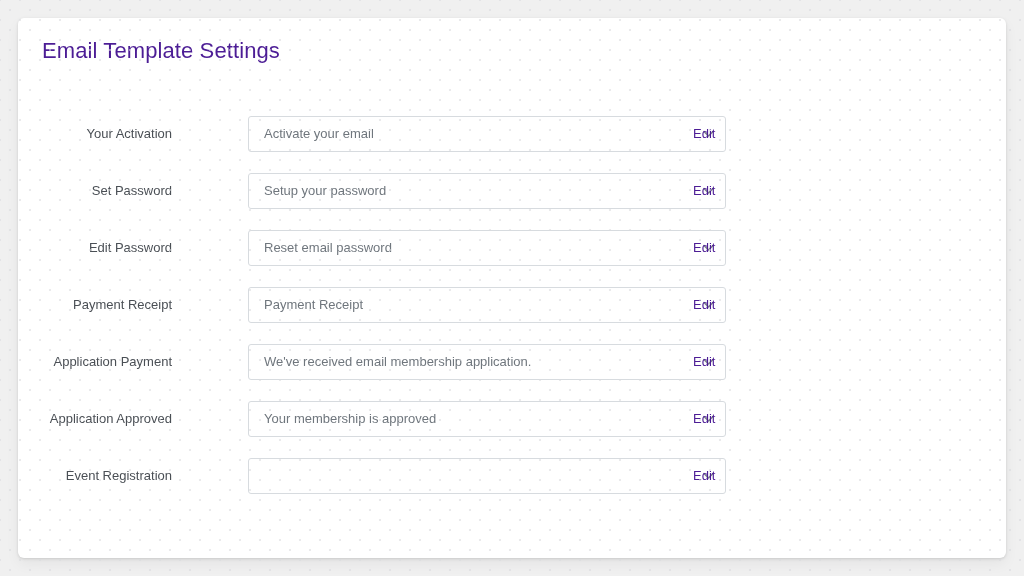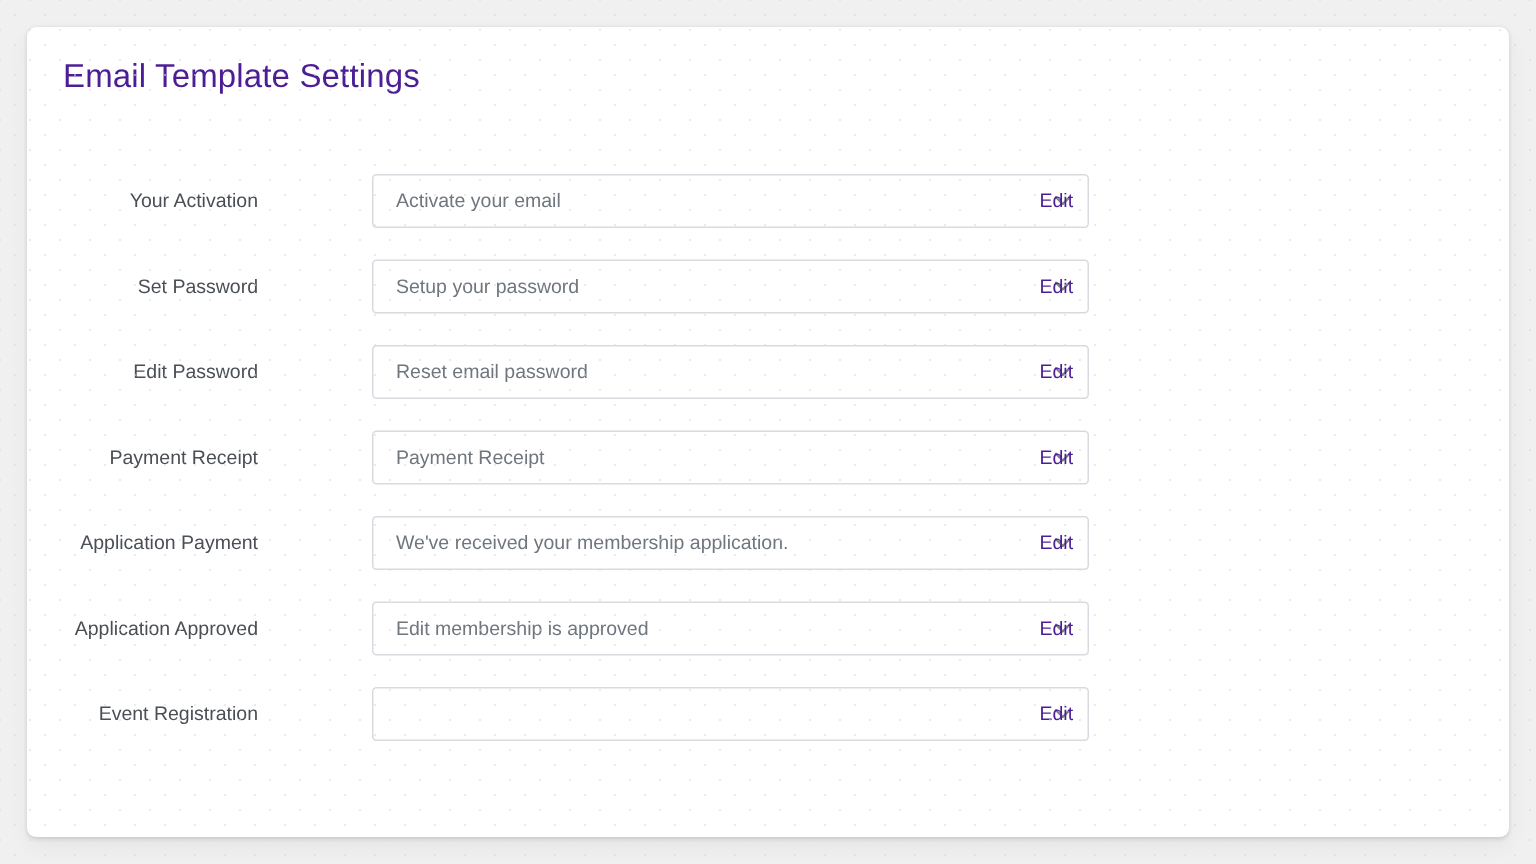--- a/index.html
+++ b/index.html
@@ -196,35 +196,35 @@
               </svg>
             </span>
           </div>
         </div>
         <a class="edit-link" href="#">Edit</a>
       </div>
       <div class="form-row">
         <div class="row-label">Application Payment</div>
         <div class="select-wrap">
           <div class="select-box">
-            <span class="select-value">We've received your membership application.</span>
+            <span class="select-value">We've received email membership application.</span>
             <span class="chevron">
               <svg width="11" height="8" viewBox="0 0 11 8">
                 <path d="M1 1.5 L5.5 6 L10 1.5" fill="none" stroke="#7b8189" stroke-width="1.6" stroke-linecap="round" stroke-linejoin="round"></path>
               </svg>
             </span>
           </div>
         </div>
         <a class="edit-link" href="#">Edit</a>
       </div>
       <div class="form-row">
         <div class="row-label">Application Approved</div>
         <div class="select-wrap">
           <div class="select-box">
-            <span class="select-value">Edit membership is approved</span>
+            <span class="select-value">Your membership is approved</span>
             <span class="chevron">
               <svg width="11" height="8" viewBox="0 0 11 8">
                 <path d="M1 1.5 L5.5 6 L10 1.5" fill="none" stroke="#7b8189" stroke-width="1.6" stroke-linecap="round" stroke-linejoin="round"></path>
               </svg>
             </span>
           </div>
         </div>
         <a class="edit-link" href="#">Edit</a>
       </div>
       <div class="form-row">

